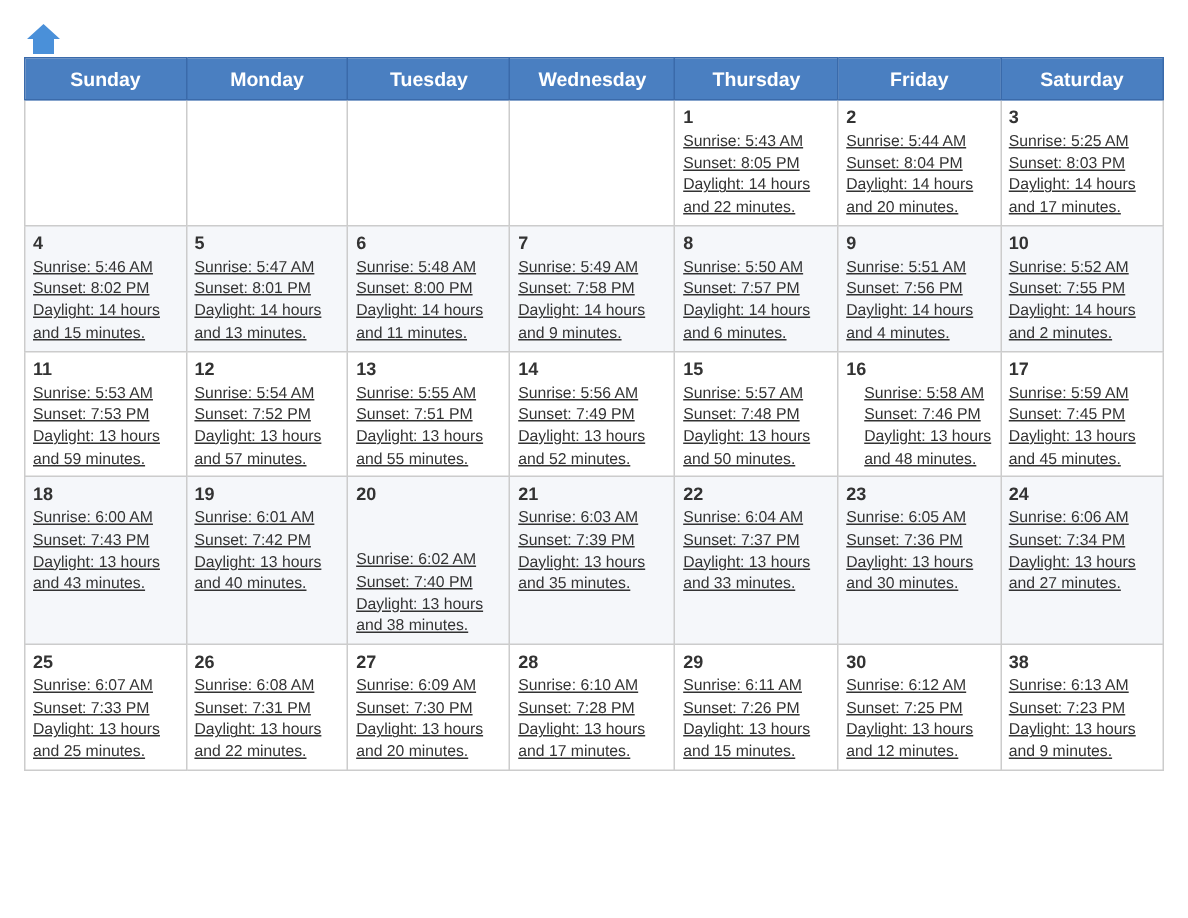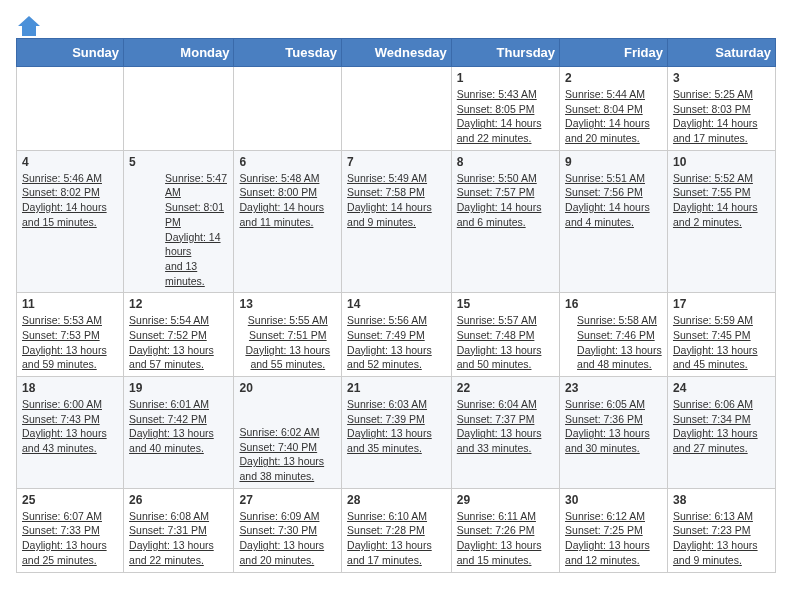--- a/index.html
+++ b/index.html
@@ -49,21 +49,21 @@
       width: 100%;
       border-collapse: collapse;
       margin-top: 8px;
     }
     .calendar-table thead tr th {
       background-color: #4a7fc1;
       color: #fff;
       font-size: 13px;
       font-weight: bold;
       padding: 6px 4px;
-      text-align: right;
+      text-align: center;
       border: 1px solid #3a6aaa;
     }
     .calendar-table tbody tr td {
       vertical-align: top;
       border: 1px solid #ccc;
       padding: 4px 5px;
       font-size: 10.5px;
       color: #333;
       width: 113px;
       min-height: 70px;
@@ -152,21 +152,21 @@
       <tr>
         <td>
           <span class="day-number">4</span>
           <div class="day-info" style="white-space: pre-line;">Sunrise: 5:46 AM
 Sunset: 8:02 PM
 Daylight: 14 hours
 and 15 minutes.</div>
         </td>
         <td>
           <span class="day-number">5</span>
-          <div class="day-info" style="white-space: pre-line; margin-left: 36px;">Sunrise: 5:47 AM
+          <div class="day-info" style="white-space: pre-line;">Sunrise: 5:47 AM
 Sunset: 8:01 PM
 Daylight: 14 hours
 and 13 minutes.</div>
         </td>
         <td>
           <span class="day-number">6</span>
           <div class="day-info" style="white-space: pre-line;">Sunrise: 5:48 AM
 Sunset: 8:00 PM
 Daylight: 14 hours
 and 11 minutes.</div>
@@ -210,21 +210,21 @@
         </td>
         <td>
           <span class="day-number">12</span>
           <div class="day-info" style="white-space: pre-line;">Sunrise: 5:54 AM
 Sunset: 7:52 PM
 Daylight: 13 hours
 and 57 minutes.</div>
         </td>
         <td>
           <span class="day-number">13</span>
-          <div class="day-info" style="white-space: pre-line; text-align: center;">Sunrise: 5:55 AM
+          <div class="day-info" style="white-space: pre-line;">Sunrise: 5:55 AM
 Sunset: 7:51 PM
 Daylight: 13 hours
 and 55 minutes.</div>
         </td>
         <td>
           <span class="day-number">14</span>
           <div class="day-info" style="white-space: pre-line;">Sunrise: 5:56 AM
 Sunset: 7:49 PM
 Daylight: 13 hours
 and 52 minutes.</div>

